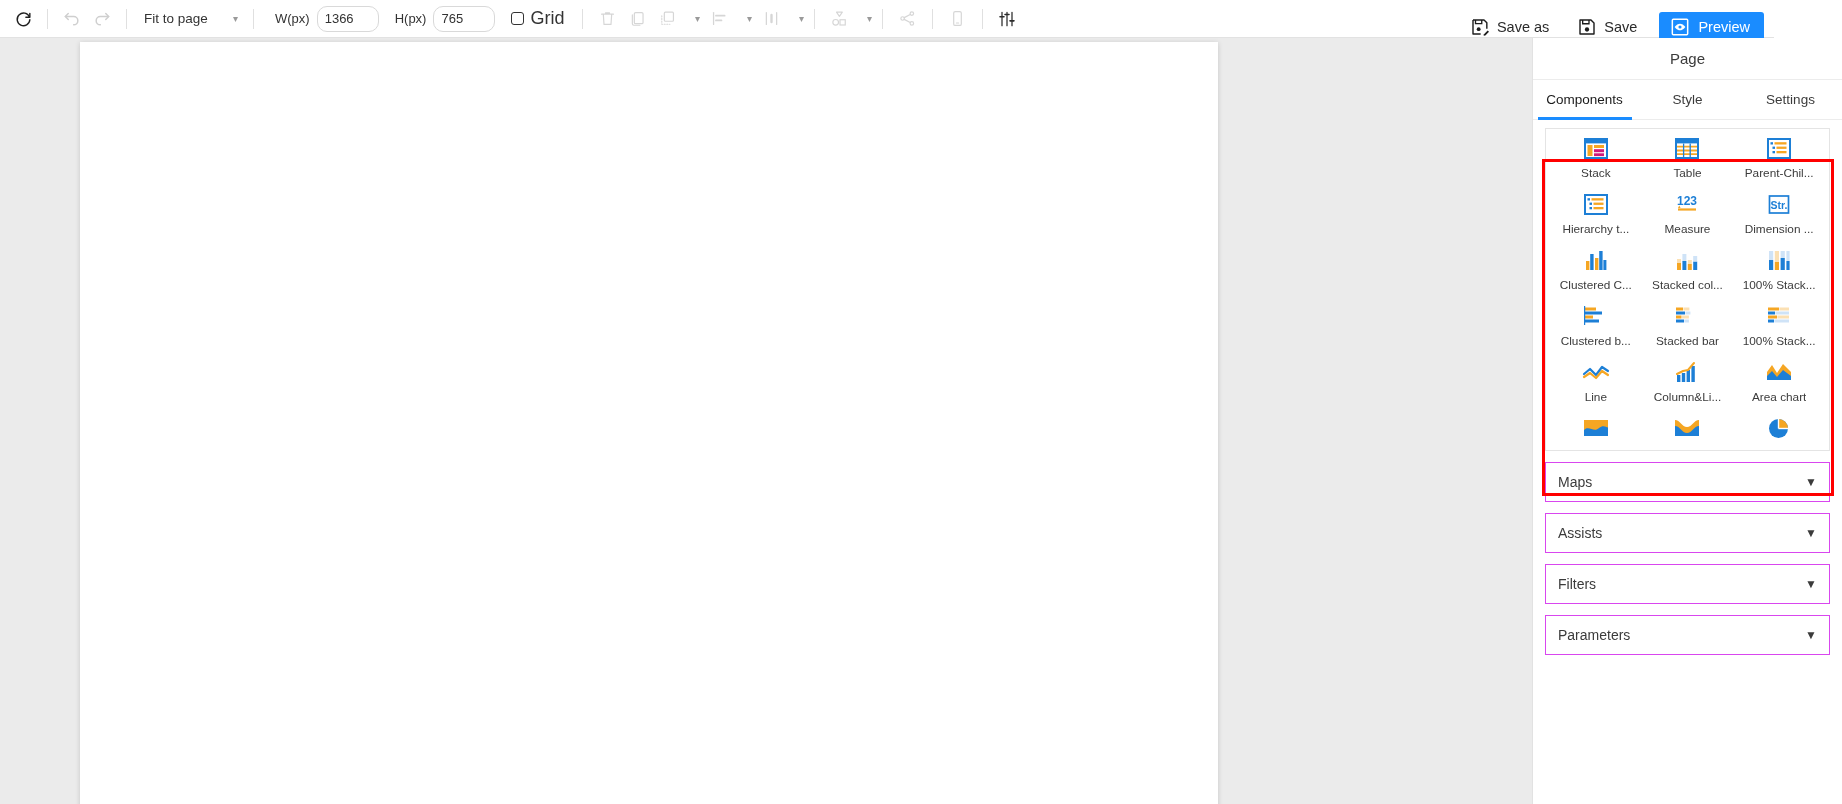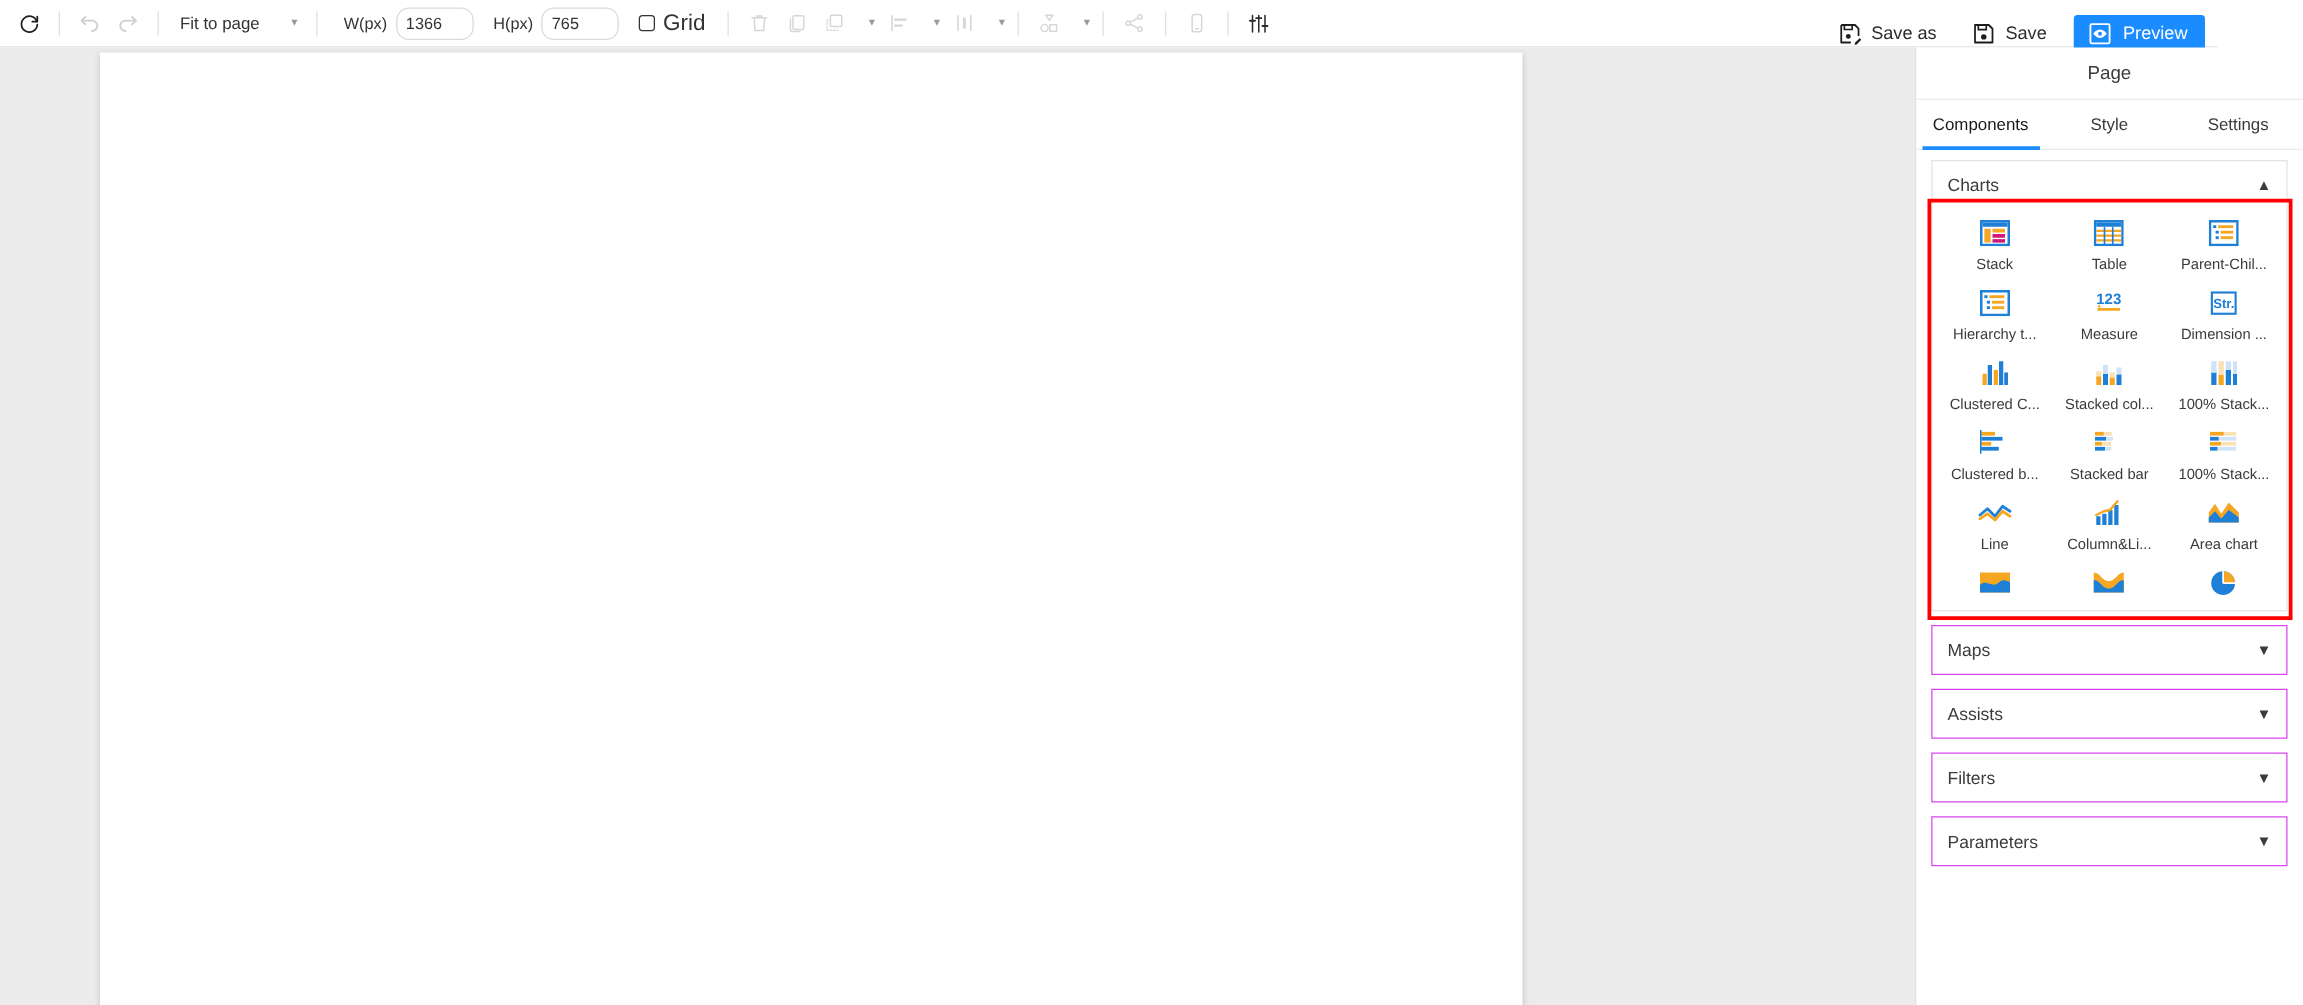--- a/index.html
+++ b/index.html
@@ -331,24 +331,20 @@
       <span>Style</span>
     </div>
     <div class="rp-tab">
       <span>Settings</span>
     </div>
   </div>
 
   <div class="rp-body">
 
     <div class="section charts-sect">
-      <div class="sect-head">
-        <span class="t">Charts</span>
-        <span class="chev">▲</span>
-      </div>
       <div class="chart-grid">
 
         <div class="citem">
           <div class="cic">
             <svg width="24" height="21" viewBox="0 0 24 21">
               <rect x="1" y="1" width="22" height="19" fill="#fff" stroke="#1d7fd6" stroke-width="2"></rect>
               <rect x="2" y="2" width="20" height="3.4" fill="#1d7fd6"></rect>
               <rect x="3.5" y="7" width="5" height="11" fill="#f5a623"></rect>
               <rect x="10" y="7" width="10" height="3" fill="#f5a623"></rect>
               <rect x="10" y="11.2" width="10" height="3" fill="#d0187a"></rect>

